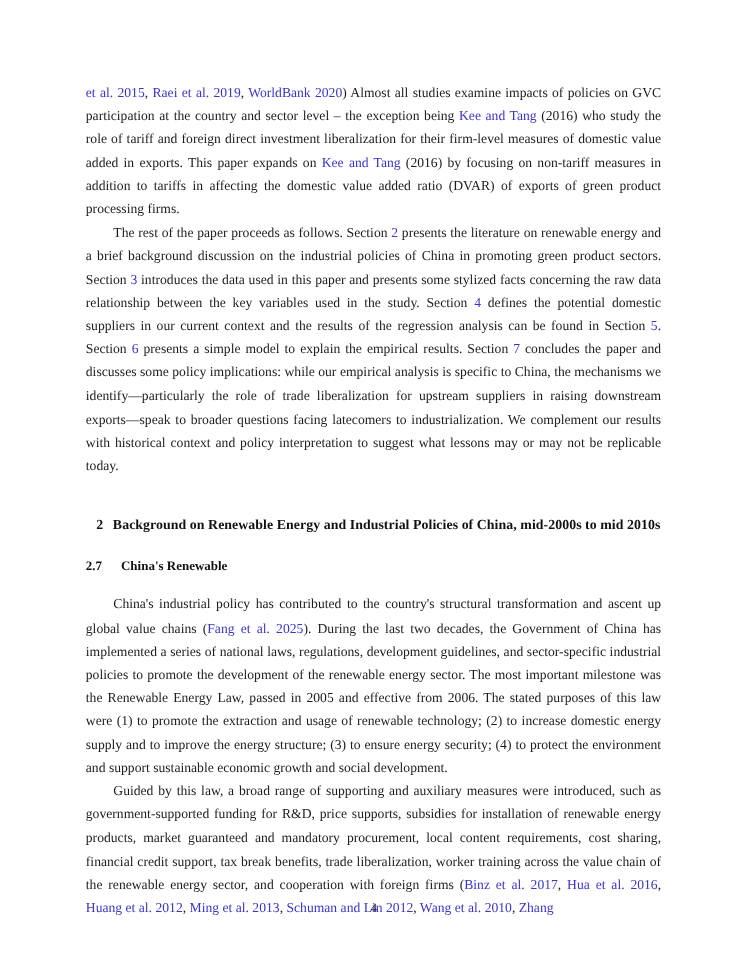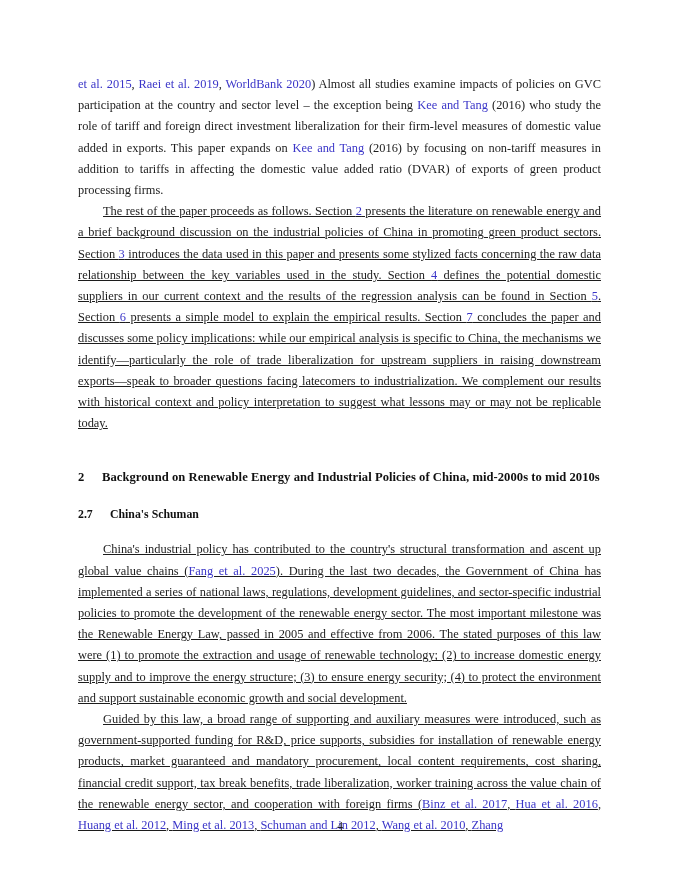--- a/index.html
+++ b/index.html
@@ -31,37 +31,37 @@
     margin: 0;
     text-align: justify;
     text-justify: inter-word;
     font-size: 12.4px;
     line-height: 21.2px;
     color: #1c1c1c;
     hyphens: none;
   }
   p.indent {
     text-indent: 25px;
-    text-decoration: underline;
   }
   a.cite {
     color: #3a35c8;
     text-decoration: none;
   }
   a.secref {
     color: #3a35c8;
     text-decoration: none;
   }
   h2.section-head {
     margin: 0;
     font-size: 12.6px;
     font-weight: bold;
     line-height: 18px;
     color: #111111;
     letter-spacing: 0.05px;
+    text-align: center;
   }
   h2.section-head .num {
     display: inline-block;
     width: 24px;
   }
   h3.subsection-head {
     margin: 0;
     font-size: 11.8px;
     font-weight: bold;
     line-height: 17px;
@@ -100,21 +100,21 @@
     <p class="body-text"><a class="cite" href="#">et al. 2015</a><span>, </span><a class="cite" href="#">Raei et al. 2019</a><span>, </span><a class="cite" href="#">WorldBank 2020</a><span>) Almost all studies examine impacts of policies on GVC participation at the country and sector level – the exception being </span><a class="cite" href="#">Kee and Tang</a><span> (2016) who study the role of tariff and foreign direct investment liberalization for their firm-level measures of domestic value added in exports. This paper expands on </span><a class="cite" href="#">Kee and Tang</a><span> (2016) by focusing on non-tariff measures in addition to tariffs in affecting the domestic value added ratio (DVAR) of exports of green product processing firms.</span></p>
 
     <p class="body-text indent"><span>The rest of the paper proceeds as follows. Section </span><a class="secref" href="#">2</a><span> presents the literature on renewable energy and a brief background discussion on the industrial policies of China in promoting green product sectors. Section </span><a class="secref" href="#">3</a><span> introduces the data used in this paper and presents some stylized facts concerning the raw data relationship between the key variables used in the study. Section </span><a class="secref" href="#">4</a><span> defines the potential domestic suppliers in our current context and the results of the regression analysis can be found in Section </span><a class="secref" href="#">5</a><span>. Section </span><a class="secref" href="#">6</a><span> presents a simple model to explain the empirical results. Section </span><a class="secref" href="#">7</a><span> concludes the paper and discusses some policy implications: while our empirical analysis is specific to China, the mechanisms we identify—particularly the role of trade liberalization for upstream suppliers in raising downstream exports—speak to broader questions facing latecomers to industrialization. We complement our results with historical context and policy interpretation to suggest what lessons may or may not be replicable today.</span></p>
 
     <div class="spacer-section"></div>
 
     <h2 class="section-head"><span class="num">2</span><span>Background on Renewable Energy and Industrial Policies of China, mid-2000s to mid 2010s</span></h2>
 
     <div class="spacer-subsection"></div>
 
-    <h3 class="subsection-head"><span class="num">2.7</span><span>China's Schuman</span></h3>
+    <h3 class="subsection-head"><span class="num">2.7</span><span>China's Renewable</span></h3>
 
     <div class="spacer-after-sub"></div>
 
     <p class="body-text indent"><span>China's industrial policy has contributed to the country's structural transformation and ascent up global value chains (</span><a class="cite" href="#">Fang et al. 2025</a><span>). During the last two decades, the Government of China has implemented a series of national laws, regulations, development guidelines, and sector-specific industrial policies to promote the development of the renewable energy sector. The most important milestone was the Renewable Energy Law, passed in 2005 and effective from 2006. The stated purposes of this law were (1) to promote the extraction and usage of renewable technology; (2) to increase domestic energy supply and to improve the energy structure; (3) to ensure energy security; (4) to protect the environment and support sustainable economic growth and social development.</span></p>
 
     <p class="body-text indent"><span>Guided by this law, a broad range of supporting and auxiliary measures were introduced, such as government-supported funding for R&amp;D, price supports, subsidies for installation of renewable energy products, market guaranteed and mandatory procurement, local content requirements, cost sharing, financial credit support, tax break benefits, trade liberalization, worker training across the value chain of the renewable energy sector, and cooperation with foreign firms (</span><a class="cite" href="#">Binz et al. 2017</a><span>, </span><a class="cite" href="#">Hua et al. 2016</a><span>, </span><a class="cite" href="#">Huang et al. 2012</a><span>, </span><a class="cite" href="#">Ming et al. 2013</a><span>, </span><a class="cite" href="#">Schuman and Lin 2012</a><span>, </span><a class="cite" href="#">Wang et al. 2010</a><span>, </span><a class="cite" href="#">Zhang</a></p>
 
   </div>
 
   <div class="page-number">4</div>

